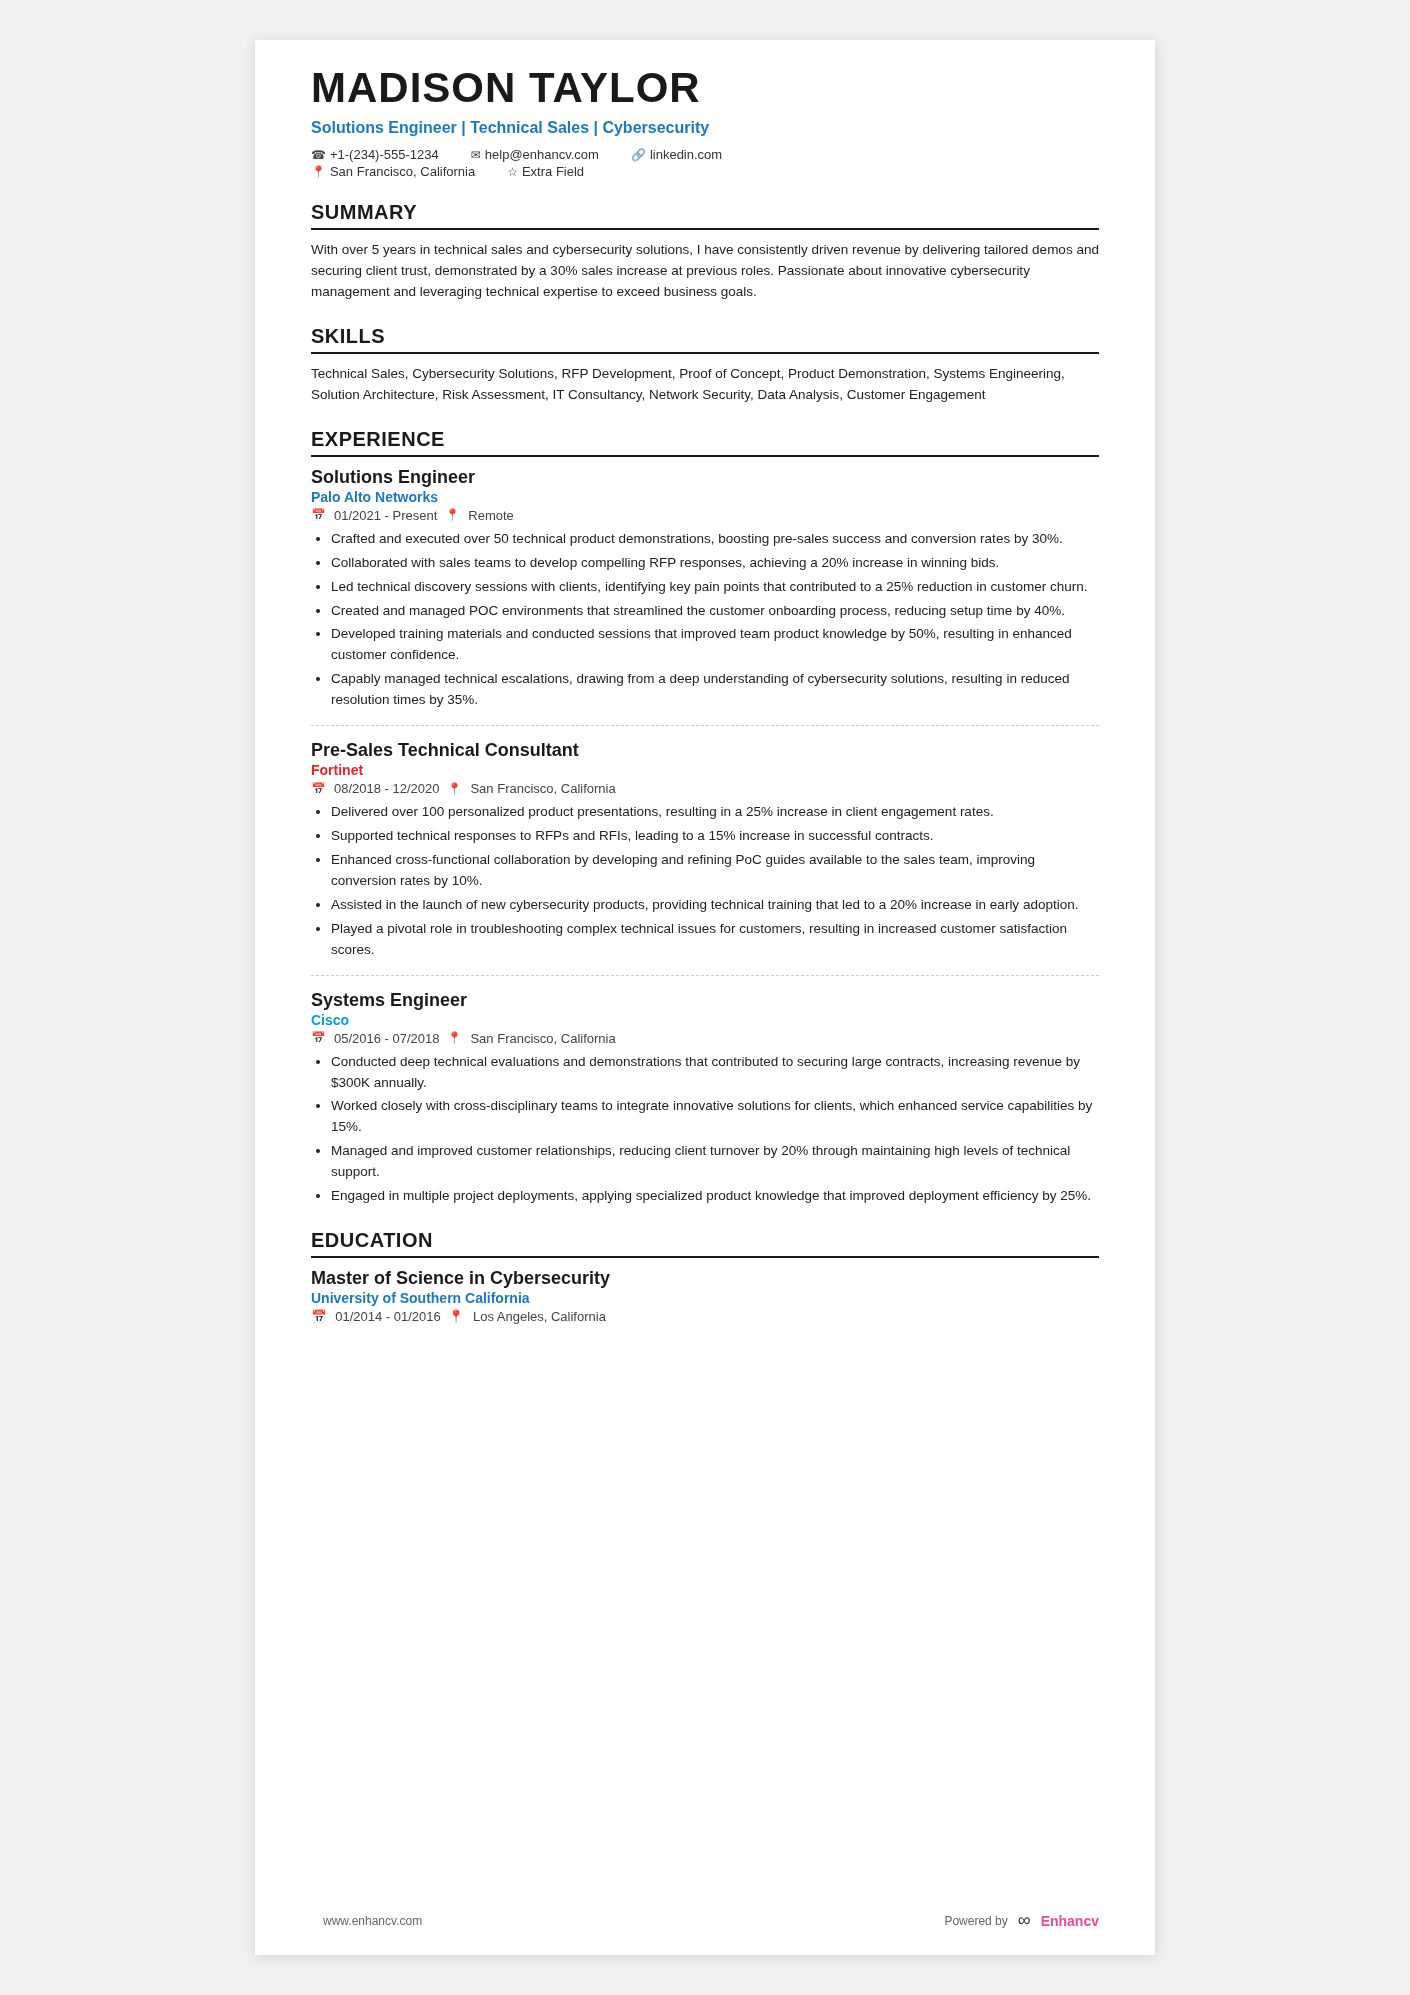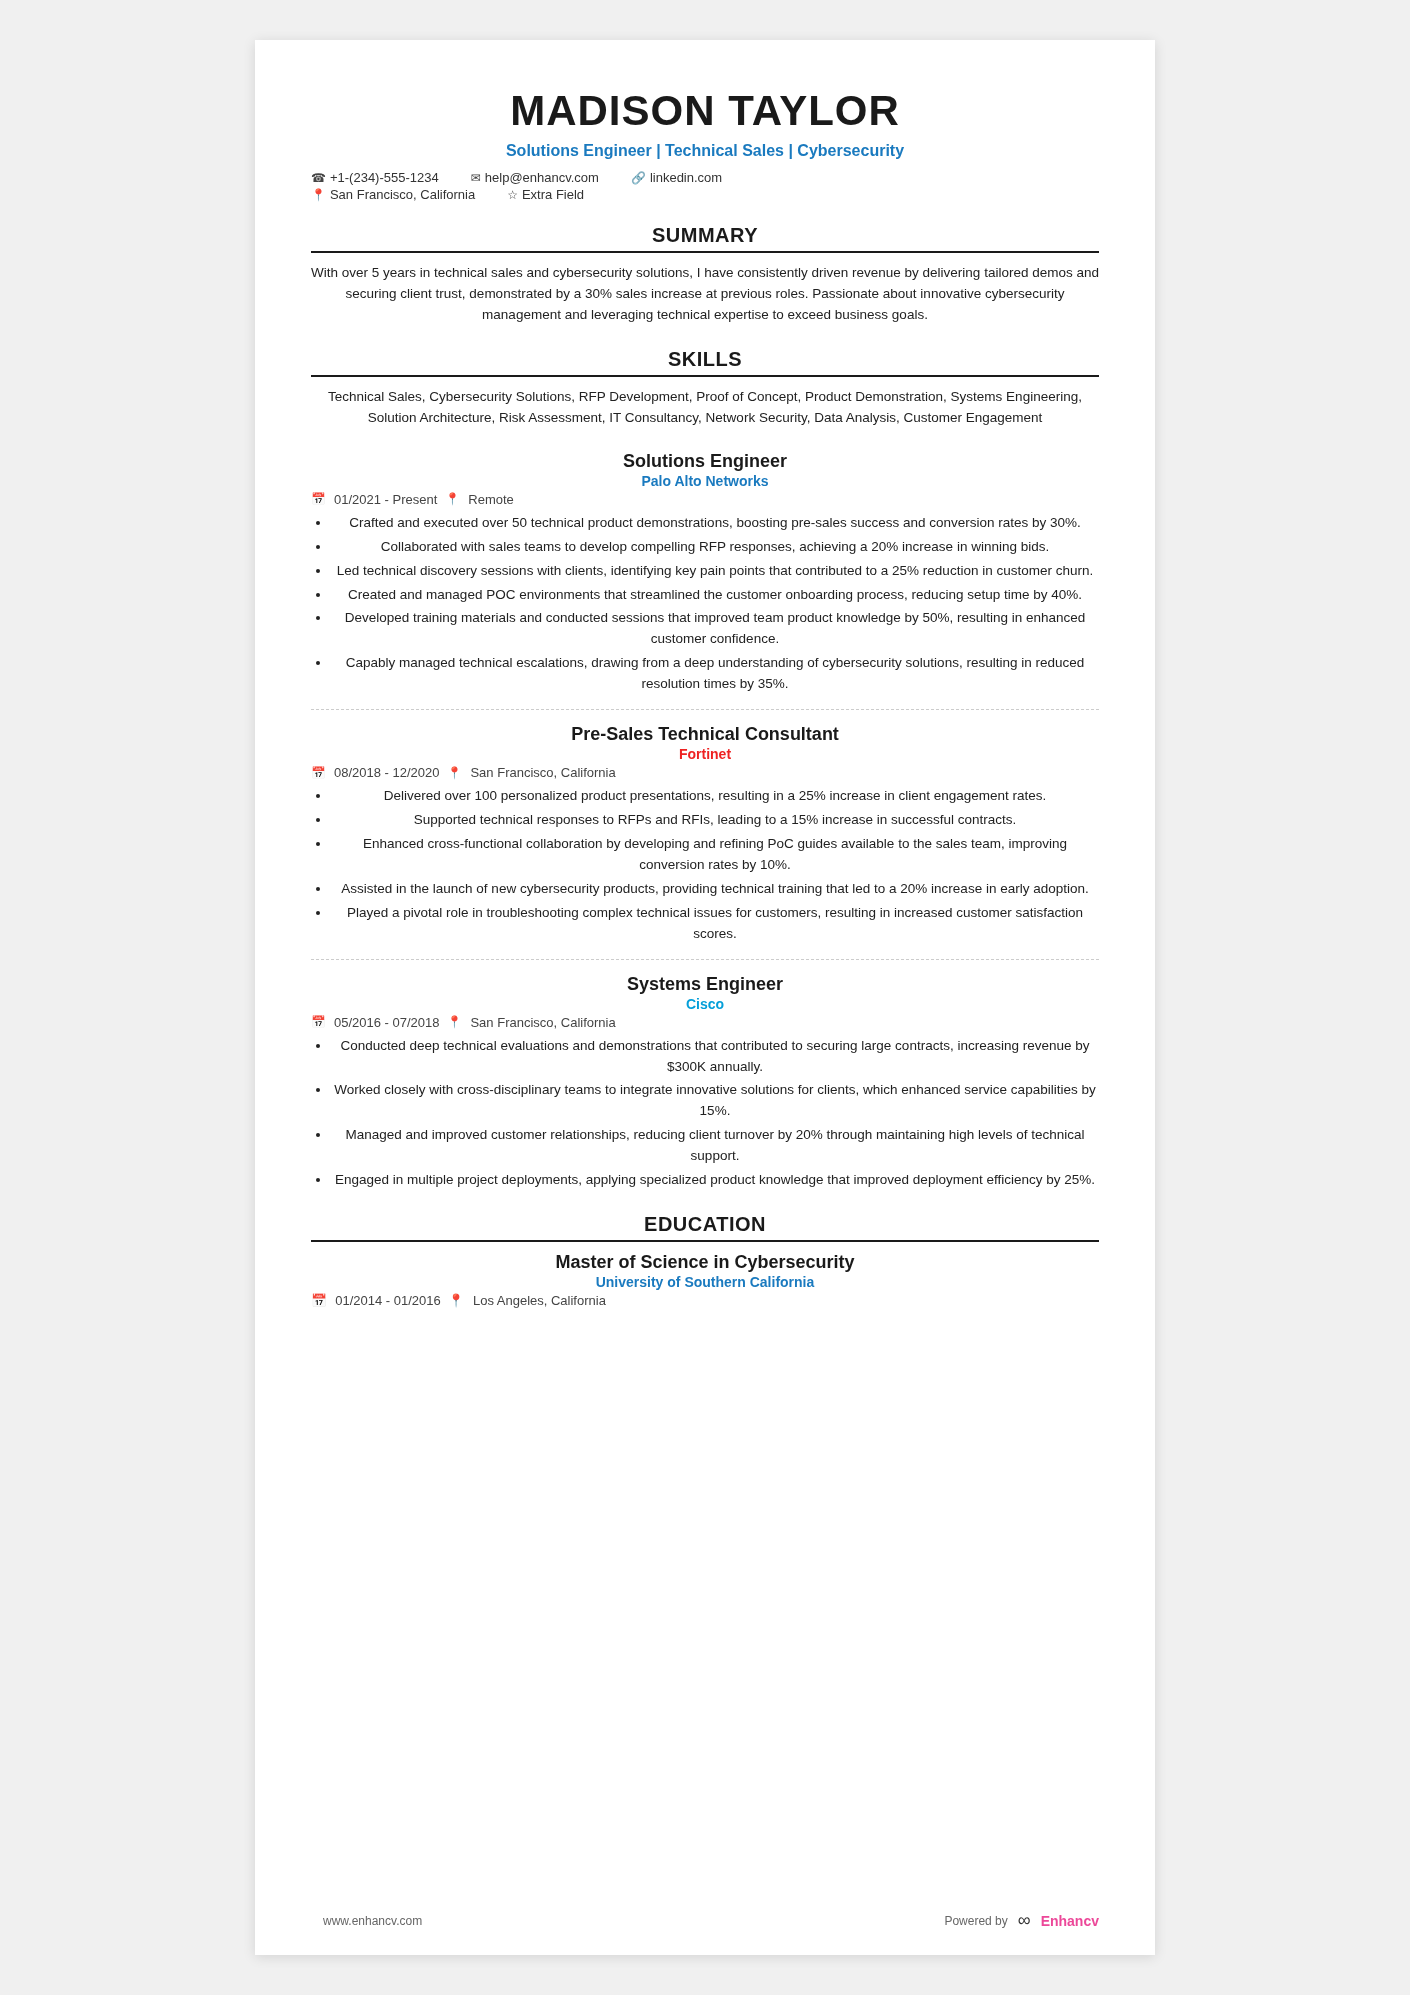--- a/index.html
+++ b/index.html
@@ -7,24 +7,23 @@
       font-family: 'Arial', sans-serif;
       background: #f0f0f0;
       display: flex;
       justify-content: center;
       padding: 40px 20px;
       min-height: 1995px;
     }
     .page {
       background: #ffffff;
       width: 900px;
-      padding: 48px 56px 60px 56px;
+      padding: 25px 56px 60px 56px;
       position: relative;
       box-shadow: 0 2px 12px rgba(0,0,0,0.12);
-      text-align: center;
     }
     
     .header-name {
       font-size: 42px;
       font-weight: 900;
       color: #1a1a1a;
       letter-spacing: 1px;
       line-height: 1.1;
       text-transform: uppercase;
     }
@@ -201,20 +200,21 @@
     <div class="section-title">SUMMARY</div>
     <p class="section-text">With over 5 years in technical sales and cybersecurity solutions, I have consistently driven revenue by delivering tailored demos and securing client trust, demonstrated by a 30% sales increase at previous roles. Passionate about innovative cybersecurity management and leveraging technical expertise to exceed business goals.</p>
   </div>
 
   <div class="section">
     <div class="section-title">SKILLS</div>
     <p class="section-text">Technical Sales, Cybersecurity Solutions, RFP Development, Proof of Concept, Product Demonstration, Systems Engineering, Solution Architecture, Risk Assessment, IT Consultancy, Network Security, Data Analysis, Customer Engagement</p>
   </div>
 
   <div class="section">
+    <div class="section-title">EXPERIENCE</div>
 
     <div class="exp-block">
       <div class="exp-title">Solutions Engineer</div>
       <div class="exp-company" style="color:#1a7abf;">Palo Alto Networks</div>
       <div class="exp-meta">
         <span class="meta-icon">📅</span>
         <span>01/2021 - Present</span>
         <span class="meta-icon">📍</span>
         <span>Remote</span>
       </div>

